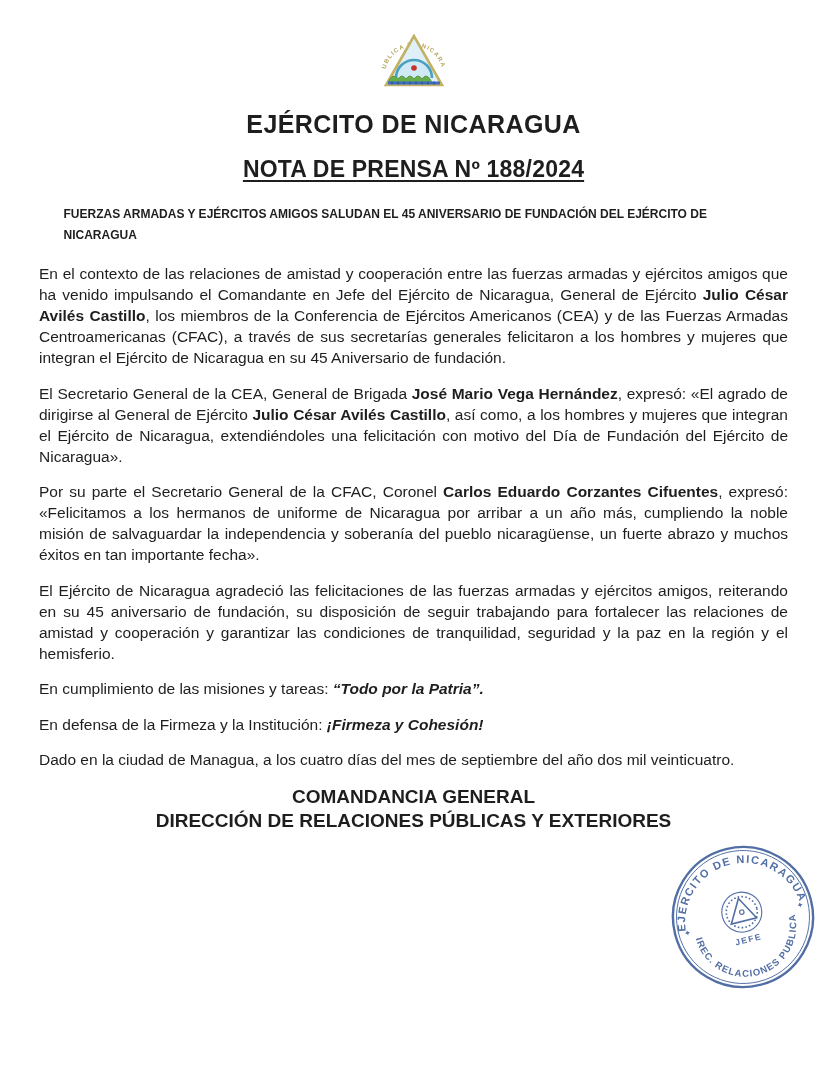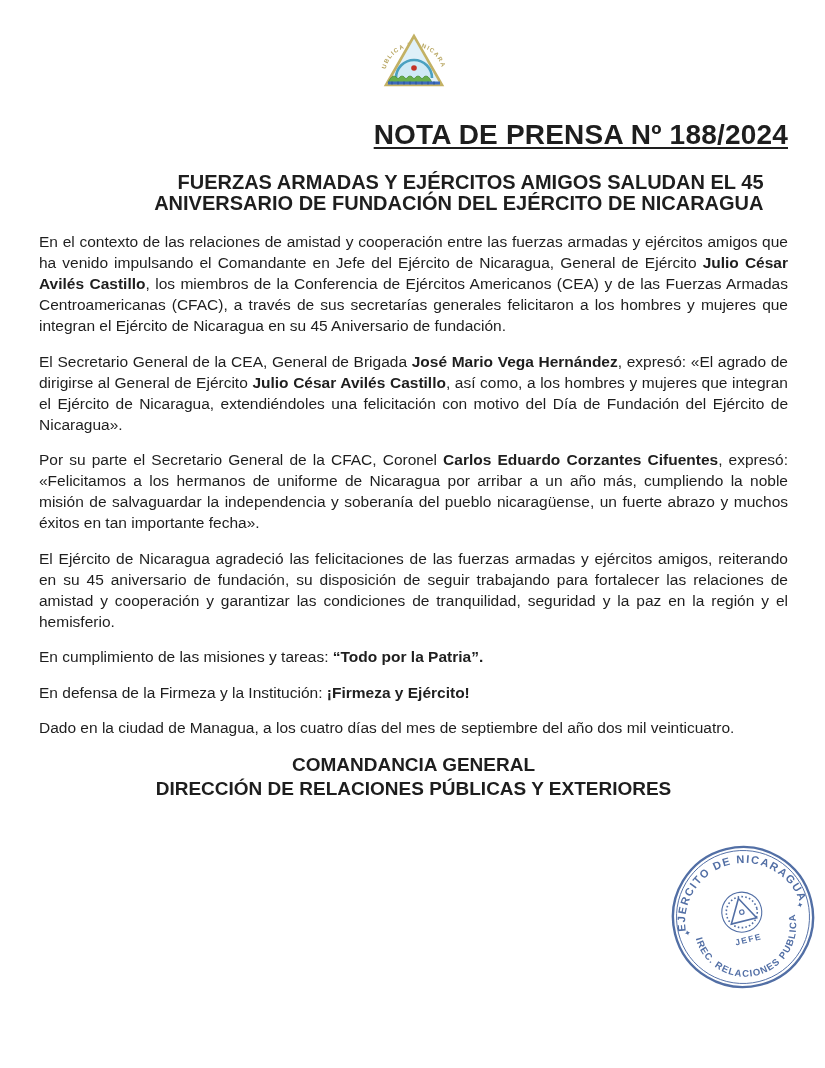--- a/index.html
+++ b/index.html
@@ -21,48 +21,48 @@
     height: 78px;
   }
   .doc-title {
     font-size: 25px;
     font-weight: 700;
     text-align: center;
     letter-spacing: 0.4px;
     margin: 8px 0 0 0;
   }
   .press-note {
-    font-size: 28px;
+    font-size: 23px;
     font-weight: 700;
-    text-align: right;
+    text-align: center;
     text-decoration: underline;
     text-decoration-thickness: 2px;
     text-underline-offset: 3px;
     letter-spacing: 0.2px;
     margin: 17px 0 0 0;
   }
   .headline {
-    font-size: 20px;
+    font-size: 12px;
     font-weight: 700;
-    text-align: right;
+    text-align: left;
     line-height: 21px;
     max-width: 700px;
     margin: 21px auto 0 auto;
   }
   .paragraphs {
     margin-top: 17px;
   }
   .para {
     font-size: 15.5px;
     line-height: 21px;
     text-align: justify;
     margin: 0 0 14.5px 0;
   }
   .para .b  { font-weight: 700; }
-  .para .bi { font-weight: 700; }
+  .para .bi { font-weight: 700; font-style: italic; }
   .footer {
     text-align: center;
     font-weight: 700;
     font-size: 19px;
     line-height: 24px;
     margin-top: 3px;
   }
   .seal {
     position: absolute;
     left: 668px;
@@ -102,32 +102,33 @@
         <line x1="30" y1="57.5" x2="30" y2="60.5"></line>
           <line x1="36" y1="57.5" x2="36" y2="60.5"></line>
         <line x1="42" y1="57.5" x2="42" y2="60.5"></line>
           <line x1="48" y1="57.5" x2="48" y2="60.5"></line>
         <line x1="54" y1="57.5" x2="54" y2="60.5"></line>
           <line x1="60" y1="57.5" x2="60" y2="60.5"></line>
       </g>
     </svg>
   </div>
 
+  <h1 class="doc-title">EJÉRCITO DE NICARAGUA</h1>
 
   <h2 class="press-note">NOTA DE PRENSA Nº 188/2024</h2>
 
   <h3 class="headline">FUERZAS ARMADAS Y EJÉRCITOS AMIGOS SALUDAN EL 45 ANIVERSARIO DE FUNDACIÓN DEL EJÉRCITO DE NICARAGUA</h3>
 
   <div class="paragraphs">
       <p class="para"><span>En el contexto de las relaciones de amistad y cooperación entre las fuerzas armadas y ejércitos amigos que ha venido impulsando el Comandante en Jefe del Ejército de Nicaragua, General de Ejército </span><span class="b">Julio César Avilés Castillo</span><span>, los miembros de la Conferencia de Ejércitos Americanos (CEA) y de las Fuerzas Armadas Centroamericanas (CFAC), a través de sus secretarías generales felicitaron a los hombres y mujeres que integran el Ejército de Nicaragua en su 45 Aniversario de fundación.</span></p>
       <p class="para"><span>El Secretario General de la CEA, General de Brigada </span><span class="b">José Mario Vega Hernández</span><span>, expresó: «El agrado de dirigirse al General de Ejército </span><span class="b">Julio César Avilés Castillo</span><span>, así como, a los hombres y mujeres que integran el Ejército de Nicaragua, extendiéndoles una felicitación con motivo del Día de Fundación del Ejército de Nicaragua».</span></p>
       <p class="para"><span>Por su parte el Secretario General de la CFAC, Coronel </span><span class="b">Carlos Eduardo Corzantes Cifuentes</span><span>, expresó: «Felicitamos a los hermanos de uniforme de Nicaragua por arribar a un año más, cumpliendo la noble misión de salvaguardar la independencia y soberanía del pueblo nicaragüense, un fuerte abrazo y muchos éxitos en tan importante fecha».</span></p>
       <p class="para"><span>El Ejército de Nicaragua agradeció las felicitaciones de las fuerzas armadas y ejércitos amigos, reiterando en su 45 aniversario de fundación, su disposición de seguir trabajando para fortalecer las relaciones de amistad y cooperación y garantizar las condiciones de tranquilidad, seguridad y la paz en la región y el hemisferio.</span></p>
       <p class="para"><span>En cumplimiento de las misiones y tareas: </span><span class="bi">“Todo por la Patria”.</span></p>
-      <p class="para"><span>En defensa de la Firmeza y la Institución: </span><span class="bi">¡Firmeza y Ejército!</span></p>
+      <p class="para"><span>En defensa de la Firmeza y la Institución: </span><span class="bi">¡Firmeza y Cohesión!</span></p>
       <p class="para"><span>Dado en la ciudad de Managua, a los cuatro días del mes de septiembre del año dos mil veinticuatro.</span></p>
     </div>
 
   <div class="footer">
     <div>COMANDANCIA GENERAL</div>
     <div>DIRECCIÓN DE RELACIONES PÚBLICAS Y EXTERIORES</div>
   </div>
 
 </div>
 

